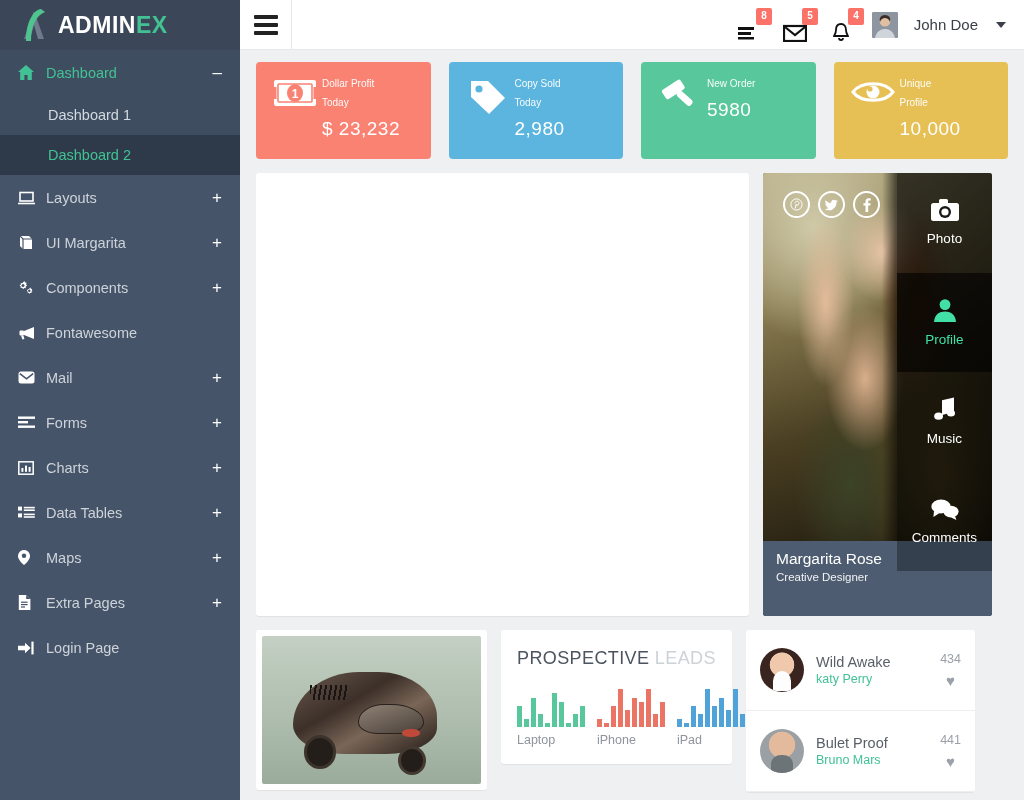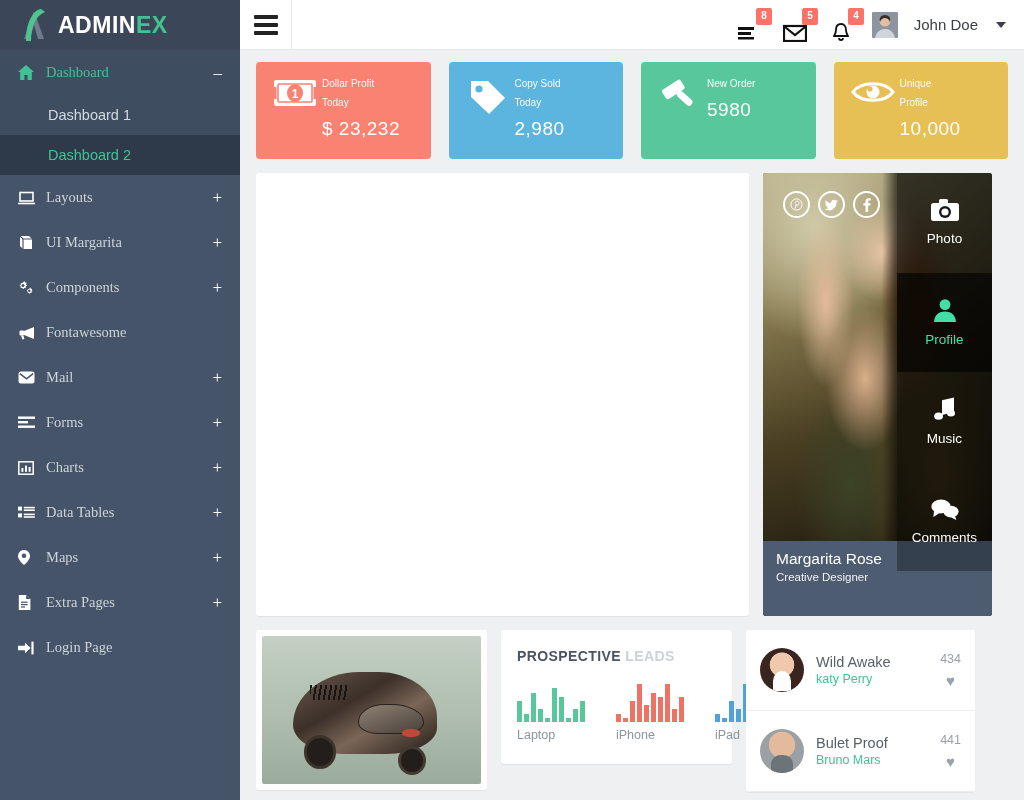--- a/index.html
+++ b/index.html
@@ -16,21 +16,21 @@
   #logo-area {
     height: 50px; display: flex; align-items: center; padding-left: 14px;
     background: #3b4758;
   }
   .logo-mark { width: 40px; height: 40px; position: relative; flex: none; }
   .logo-text { font-size: 23px; font-weight: bold; letter-spacing: .5px; margin-left: 4px; }
   .logo-text .w { color: #ffffff; }
   .logo-text .g { color: #42c294; }
   .nav-item {
     display: flex; align-items: center; height: 45px; padding: 0 18px;
-    color: #ced3da; font-size: 14.5px; position: relative; cursor: pointer; font-family: Liberation Serif, serif;
+    color: #ced3da; font-size: 14.5px; position: relative; cursor: pointer;
   }
   .nav-item .ic { width: 28px; flex: none; display: flex; align-items: center; color: #ffffff; }
   .nav-item.active-parent { color: #42c294; background: #3f4d60; }
   .nav-item.active-parent .ic { color: #42c294; }
   .nav-item .plus {
     position: absolute; right: 18px; font-size: 17px; color: #ffffff; line-height: 1;
   }
   .sub-item {
     display: flex; align-items: center; height: 40px; padding-left: 48px;
     font-size: 14.5px; color: #d4d9e0; background: #3f4d60; cursor: pointer;
@@ -140,24 +140,24 @@
      background: linear-gradient(160deg,#8f8275,#4a403a); border: 1px solid #2a221d; }
   .car-w1 { position: absolute; left: 19%; bottom: 10%; width: 15%; height: 23%;
      border-radius: 50%; background: #241e1a; border: 3px solid #3c332c; }
   .car-w2 { position: absolute; left: 62%; bottom: 6%; width: 13%; height: 20%;
      border-radius: 50%; background: #241e1a; border: 3px solid #443a32; }
   .car-vent { position: absolute; left: 22%; top: 33%; width: 17%; height: 10%;
      background: repeating-linear-gradient(100deg,#1a1512 0 2px, transparent 2px 5px); }
   .car-lamp { position: absolute; left: 64%; top: 63%; width: 8%; height: 5%;
      border-radius: 50%; background: #c0493a; }
   #leads-panel { width: 231px; height: 134px; padding: 18px 16px; }
-  #leads-title { font-size: 14px; font-weight: bold; letter-spacing: .4px; }
+  #leads-title { font-size: 18px; font-weight: normal; letter-spacing: .4px; }
   #leads-title .t1 { color: #4c5460; }
   #leads-title .t2 { color: #cdd2d7; }
-  #spark-wrap { display: flex; gap: 31px; margin-top: 16px; align-items: flex-end; }
+  #spark-wrap { display: flex; gap: 12px; margin-top: 16px; align-items: flex-end; }
   .spark-grp { display: flex; flex-direction: column; }
   .spark-bars { display: flex; align-items: flex-end; gap: 2px; height: 42px; }
   .spark-bars i { display: block; width: 5px; }
   .spark-label { font-size: 12.5px; color: #8e959d; margin-top: 6px; }
   #music-panel { width: 229px; background: #fff; border-radius: 3px; overflow: hidden; }
   .music-row { display: flex; align-items: center; height: 81px; padding: 0 14px;
                border-bottom: 1px solid #eceef0; cursor: pointer; }
   .m-av { width: 44px; height: 44px; border-radius: 50%; flex: none; overflow: hidden;
           position: relative; }
   .m-av.f { background: radial-gradient(circle at 50% 38%, #f0c9ad 0 34%, #3a2420 36% 100%); }

